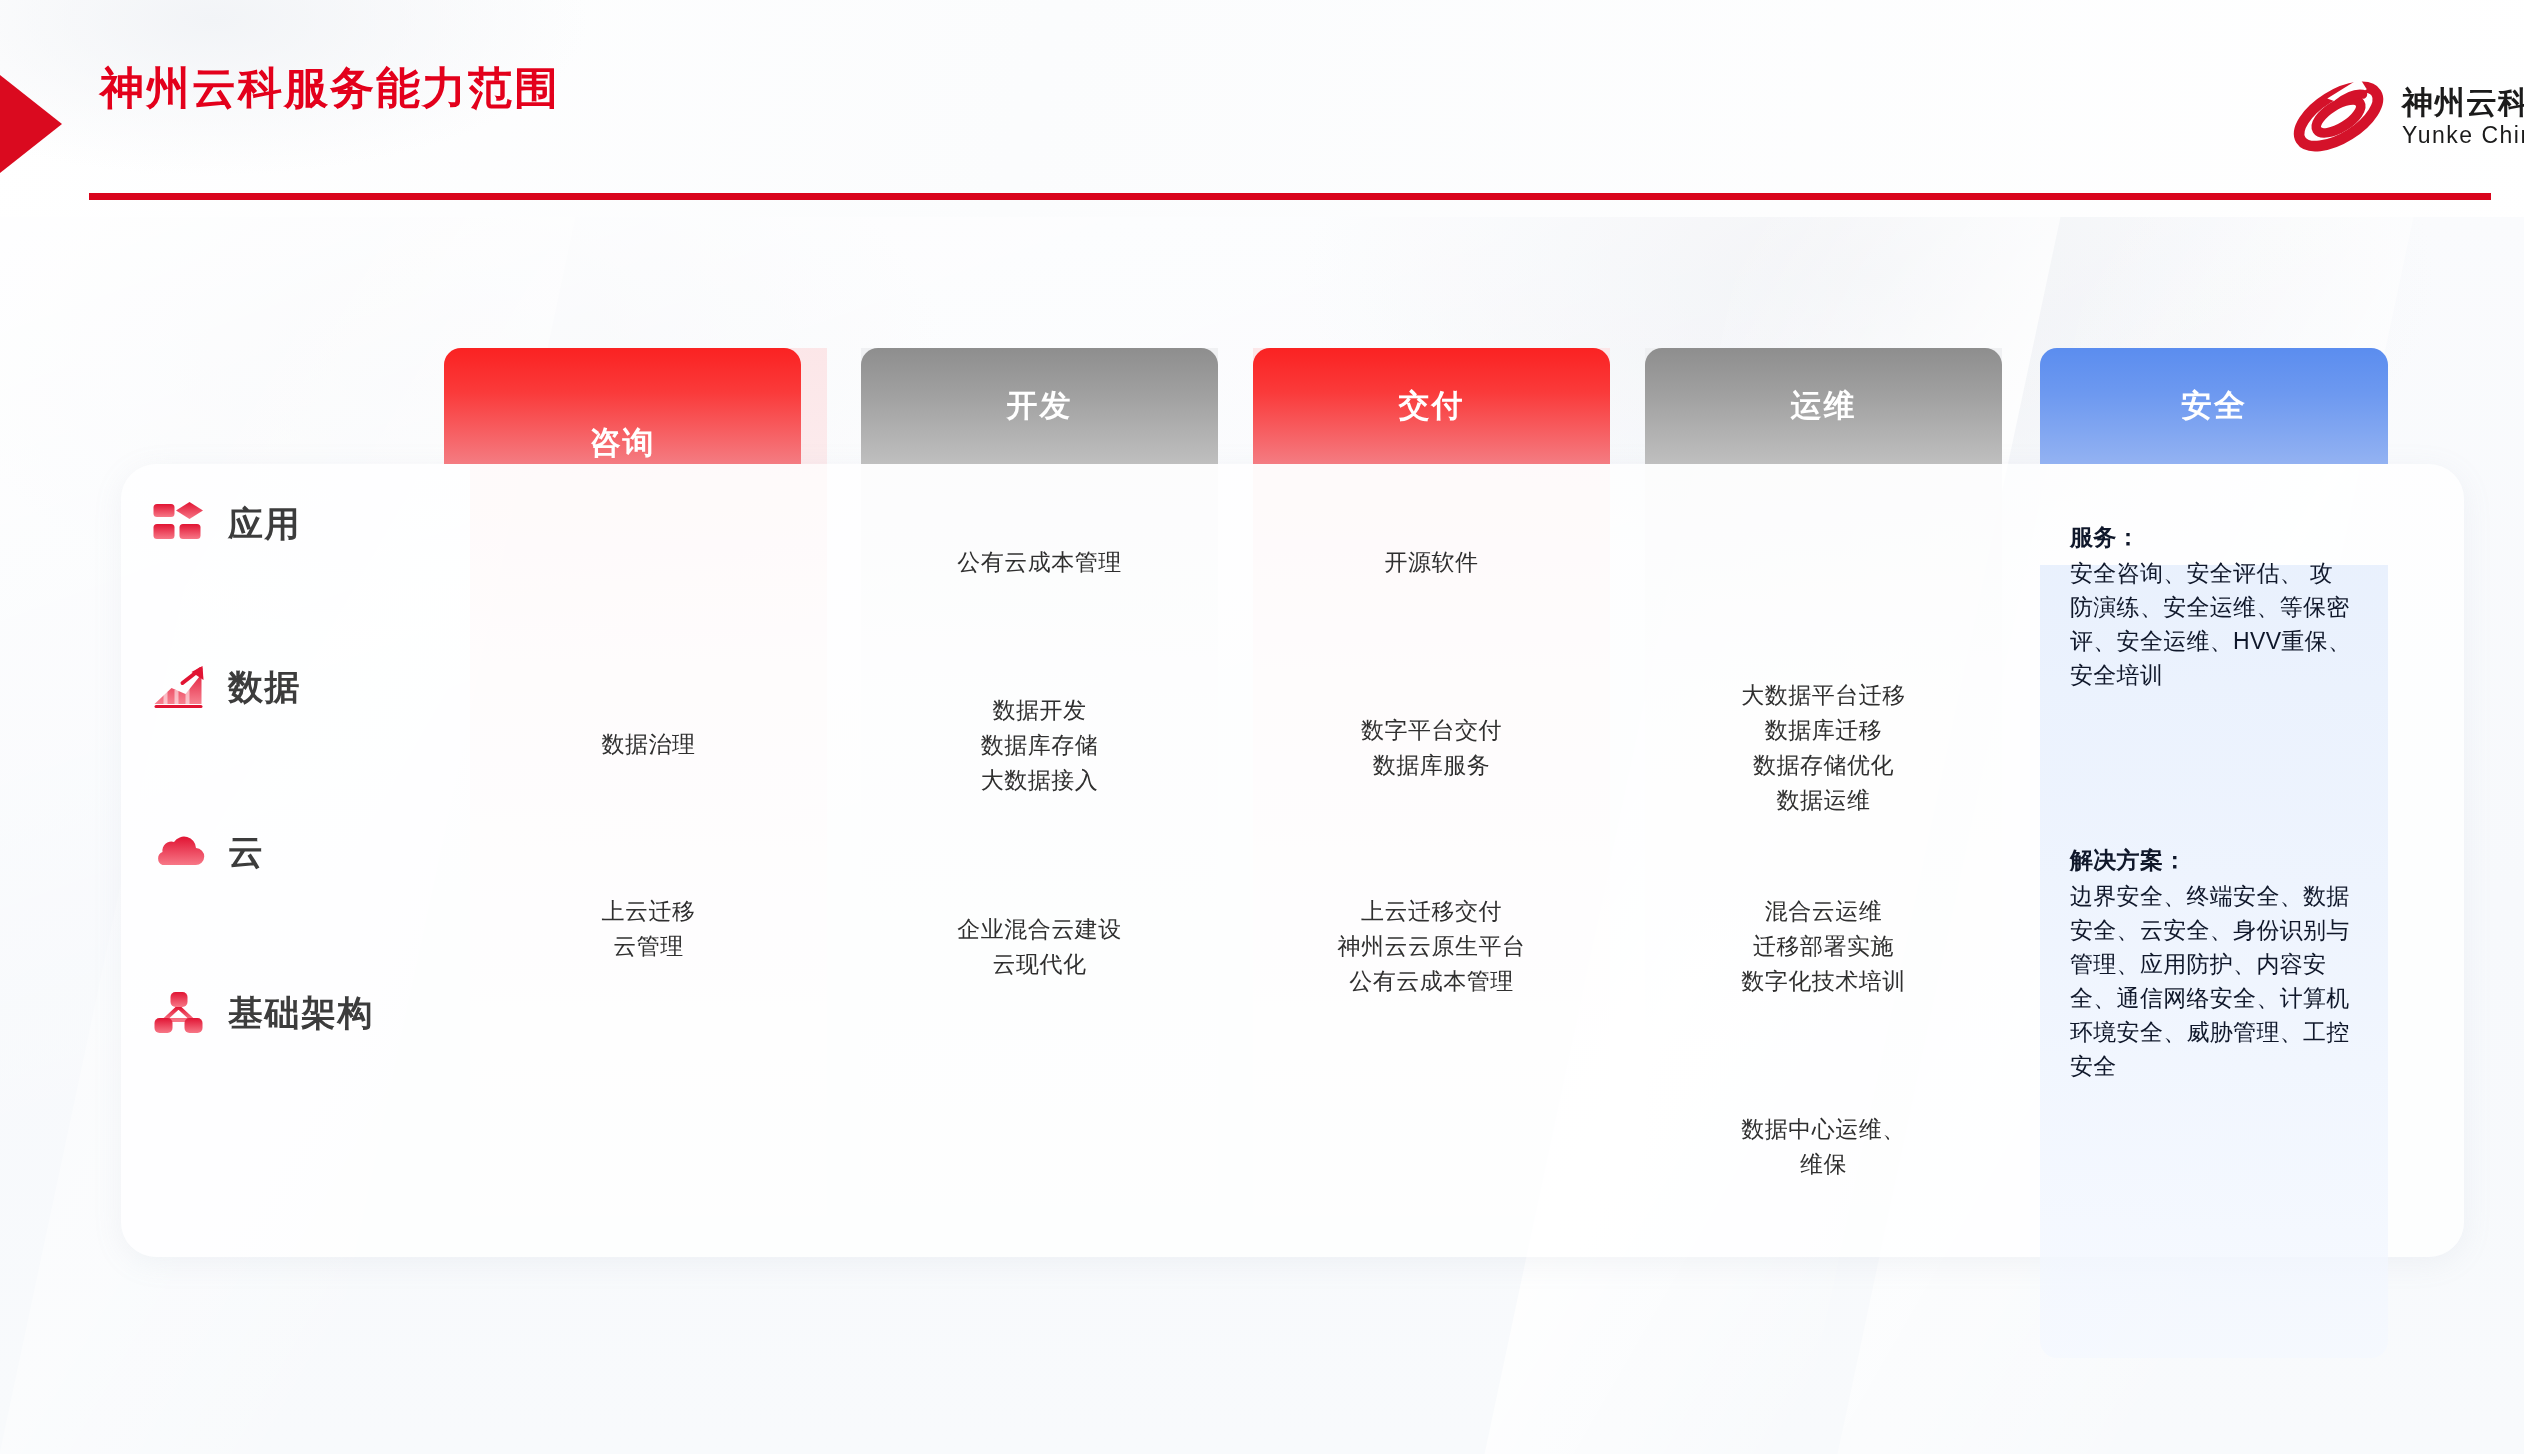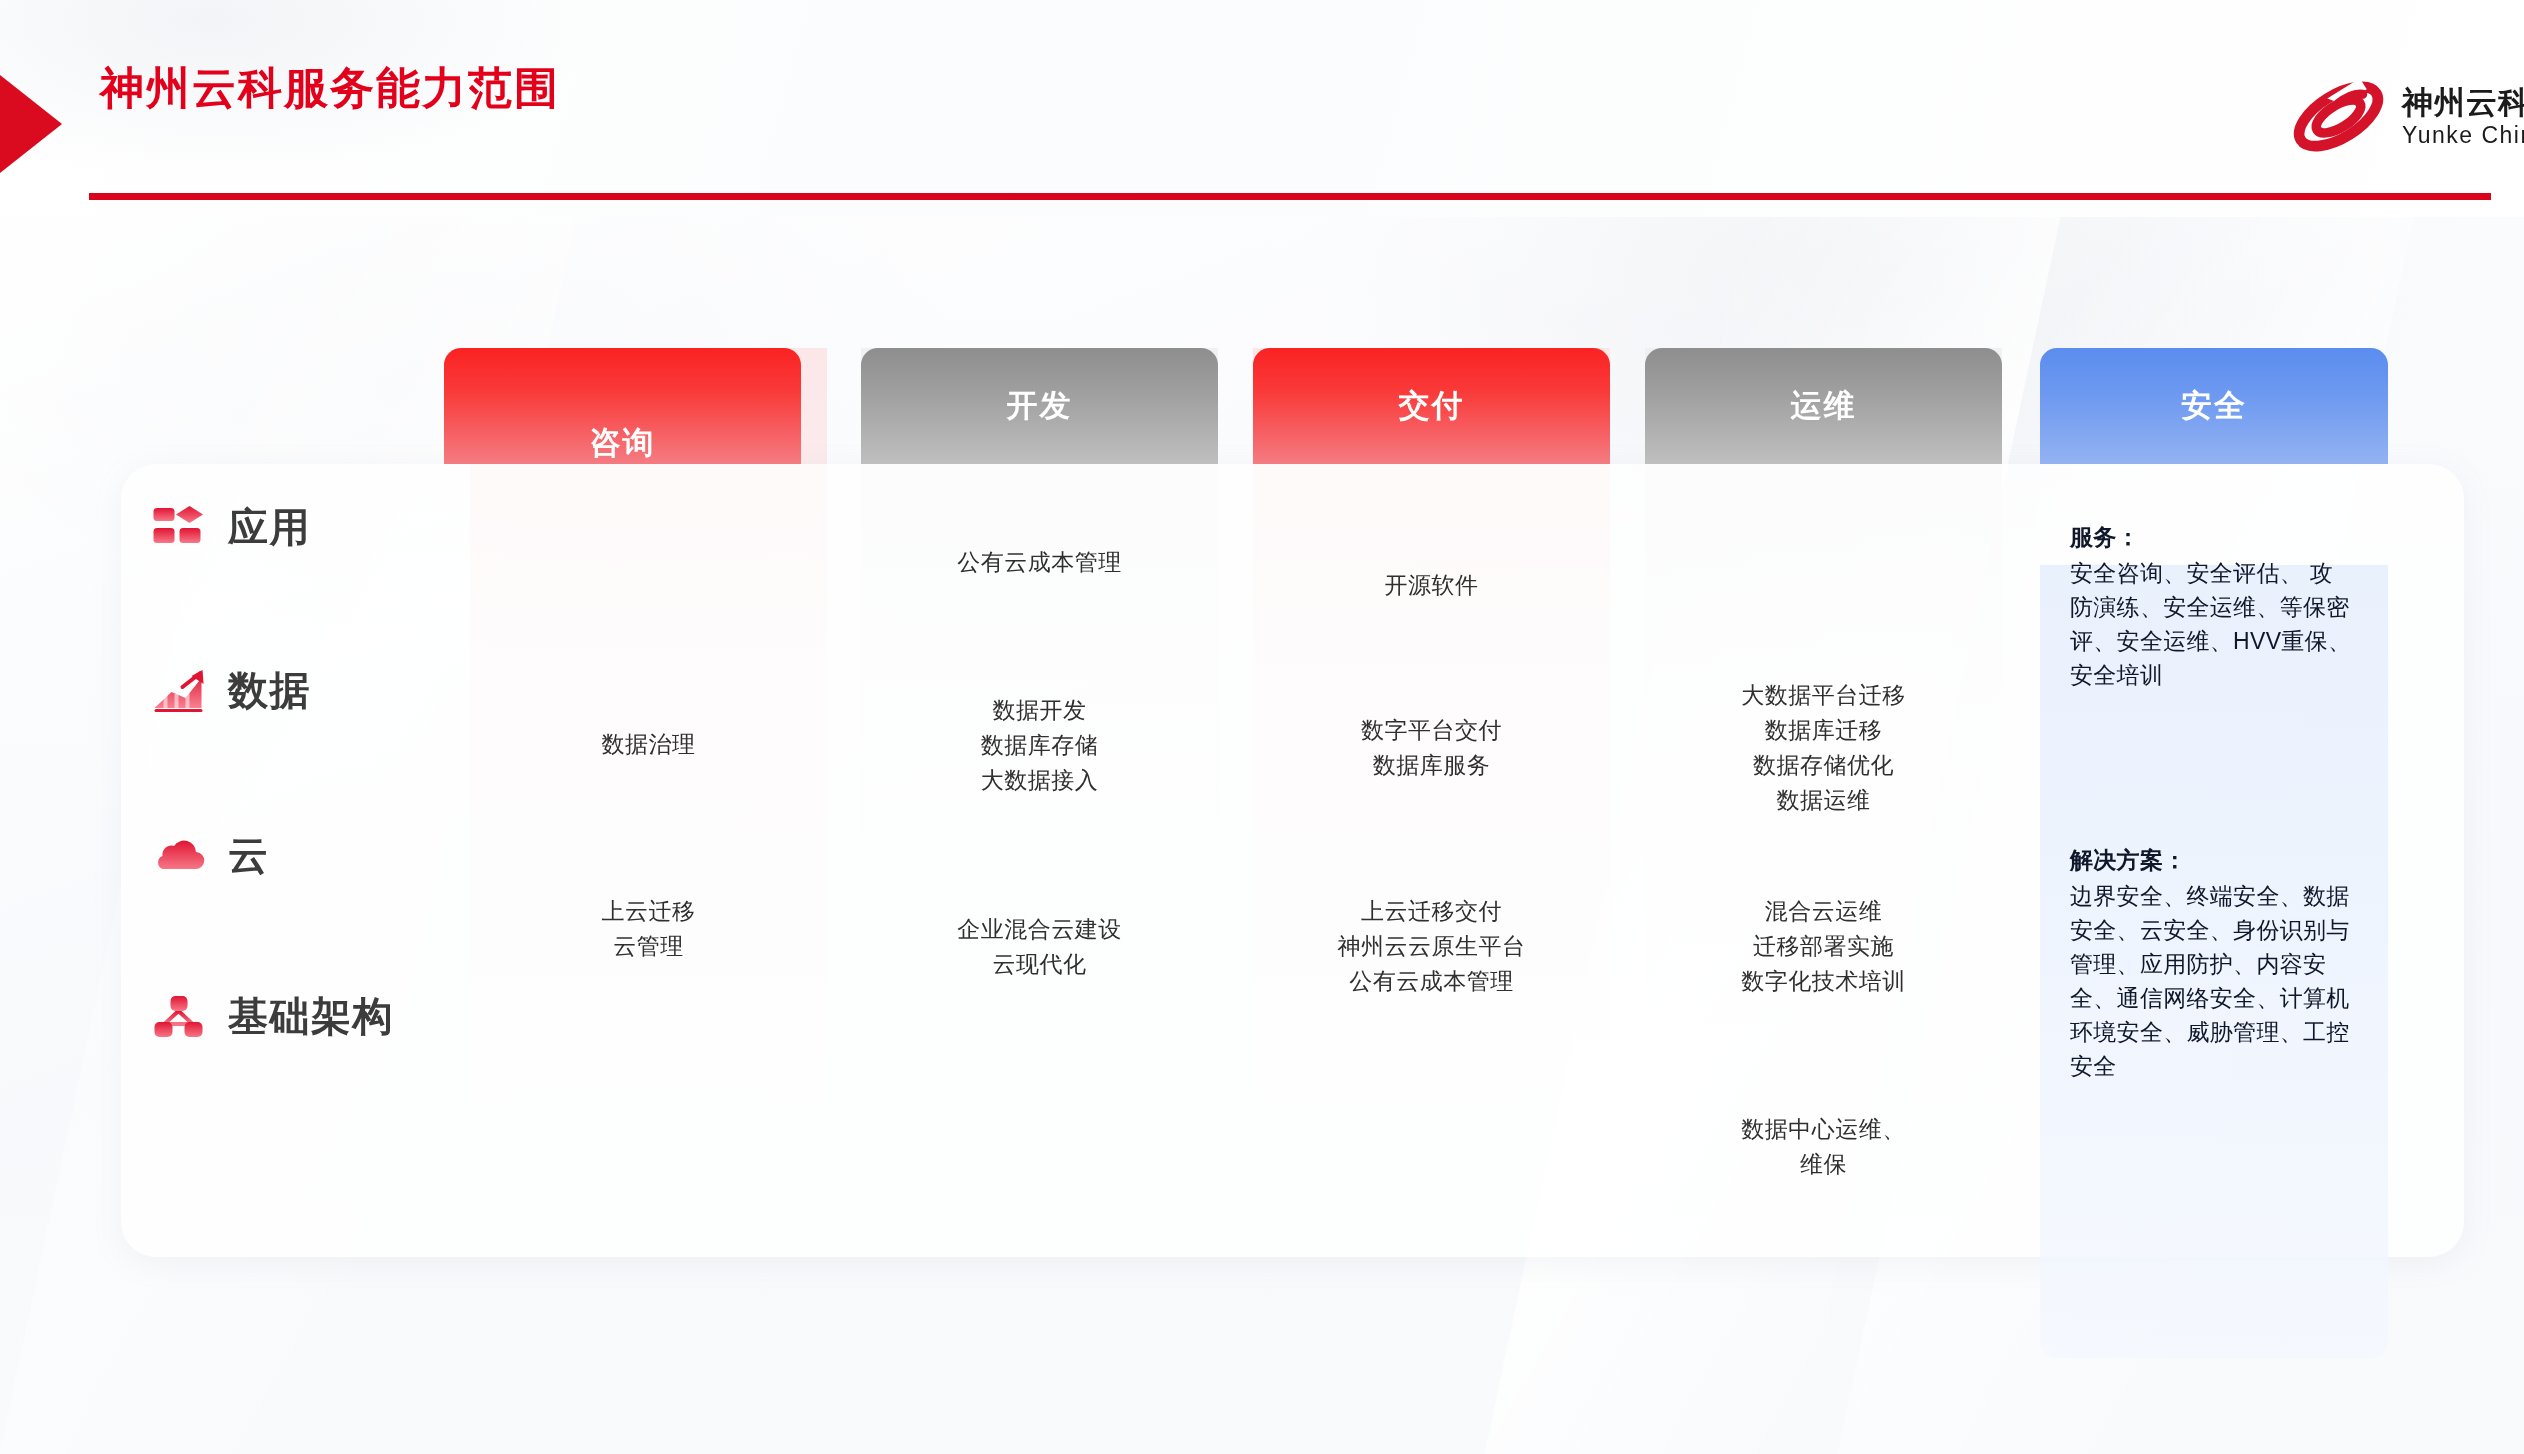--- a/index.html
+++ b/index.html
@@ -80,21 +80,21 @@
     display:flex;align-items:center;justify-content:center;
     color:#fff;font-size:31px;font-weight:bold;letter-spacing:2px;
   }
 
   
   .rowlabels{position:absolute;left:151px;top:283px;width:303px;}
   .rowlabel{
     position:absolute;left:0;display:flex;align-items:center;gap:22px;
   }
   .rl-icon{width:55px;height:48px;flex:none;}
-  .rl-text{font-size:40px;font-weight:bold;color:#3c3c3c;letter-spacing:1.5px;white-space:nowrap;}
+  .rl-text{font-size:35px;font-weight:bold;color:#3c3c3c;letter-spacing:1.5px;white-space:nowrap;}
 
   
   .cell{
     position:absolute;width:357px;
     text-align:center;color:#2f2f2f;
     font-size:23px;line-height:1.52;
     letter-spacing:0.5px;
   }
   .cell div{white-space:nowrap;}
 
@@ -249,21 +249,21 @@
   <div class="cell" style="left:861px;top:476px;">
     <div>数据开发</div>
     <div>数据库存储</div>
     <div>大数据接入</div>
   </div>
   <div class="cell" style="left:861px;top:695px;">
     <div>企业混合云建设</div>
     <div>云现代化</div>
   </div>
 
-  <div class="cell" style="left:1253px;top:328px;margin-top:23px;">
+  <div class="cell" style="left:1253px;top:328px;">
     <div>开源软件</div>
   </div>
   <div class="cell" style="left:1253px;top:496px;">
     <div>数字平台交付</div>
     <div>数据库服务</div>
   </div>
   <div class="cell" style="left:1253px;top:677px;">
     <div>上云迁移交付</div>
     <div>神州云云原生平台</div>
     <div>公有云成本管理</div>

